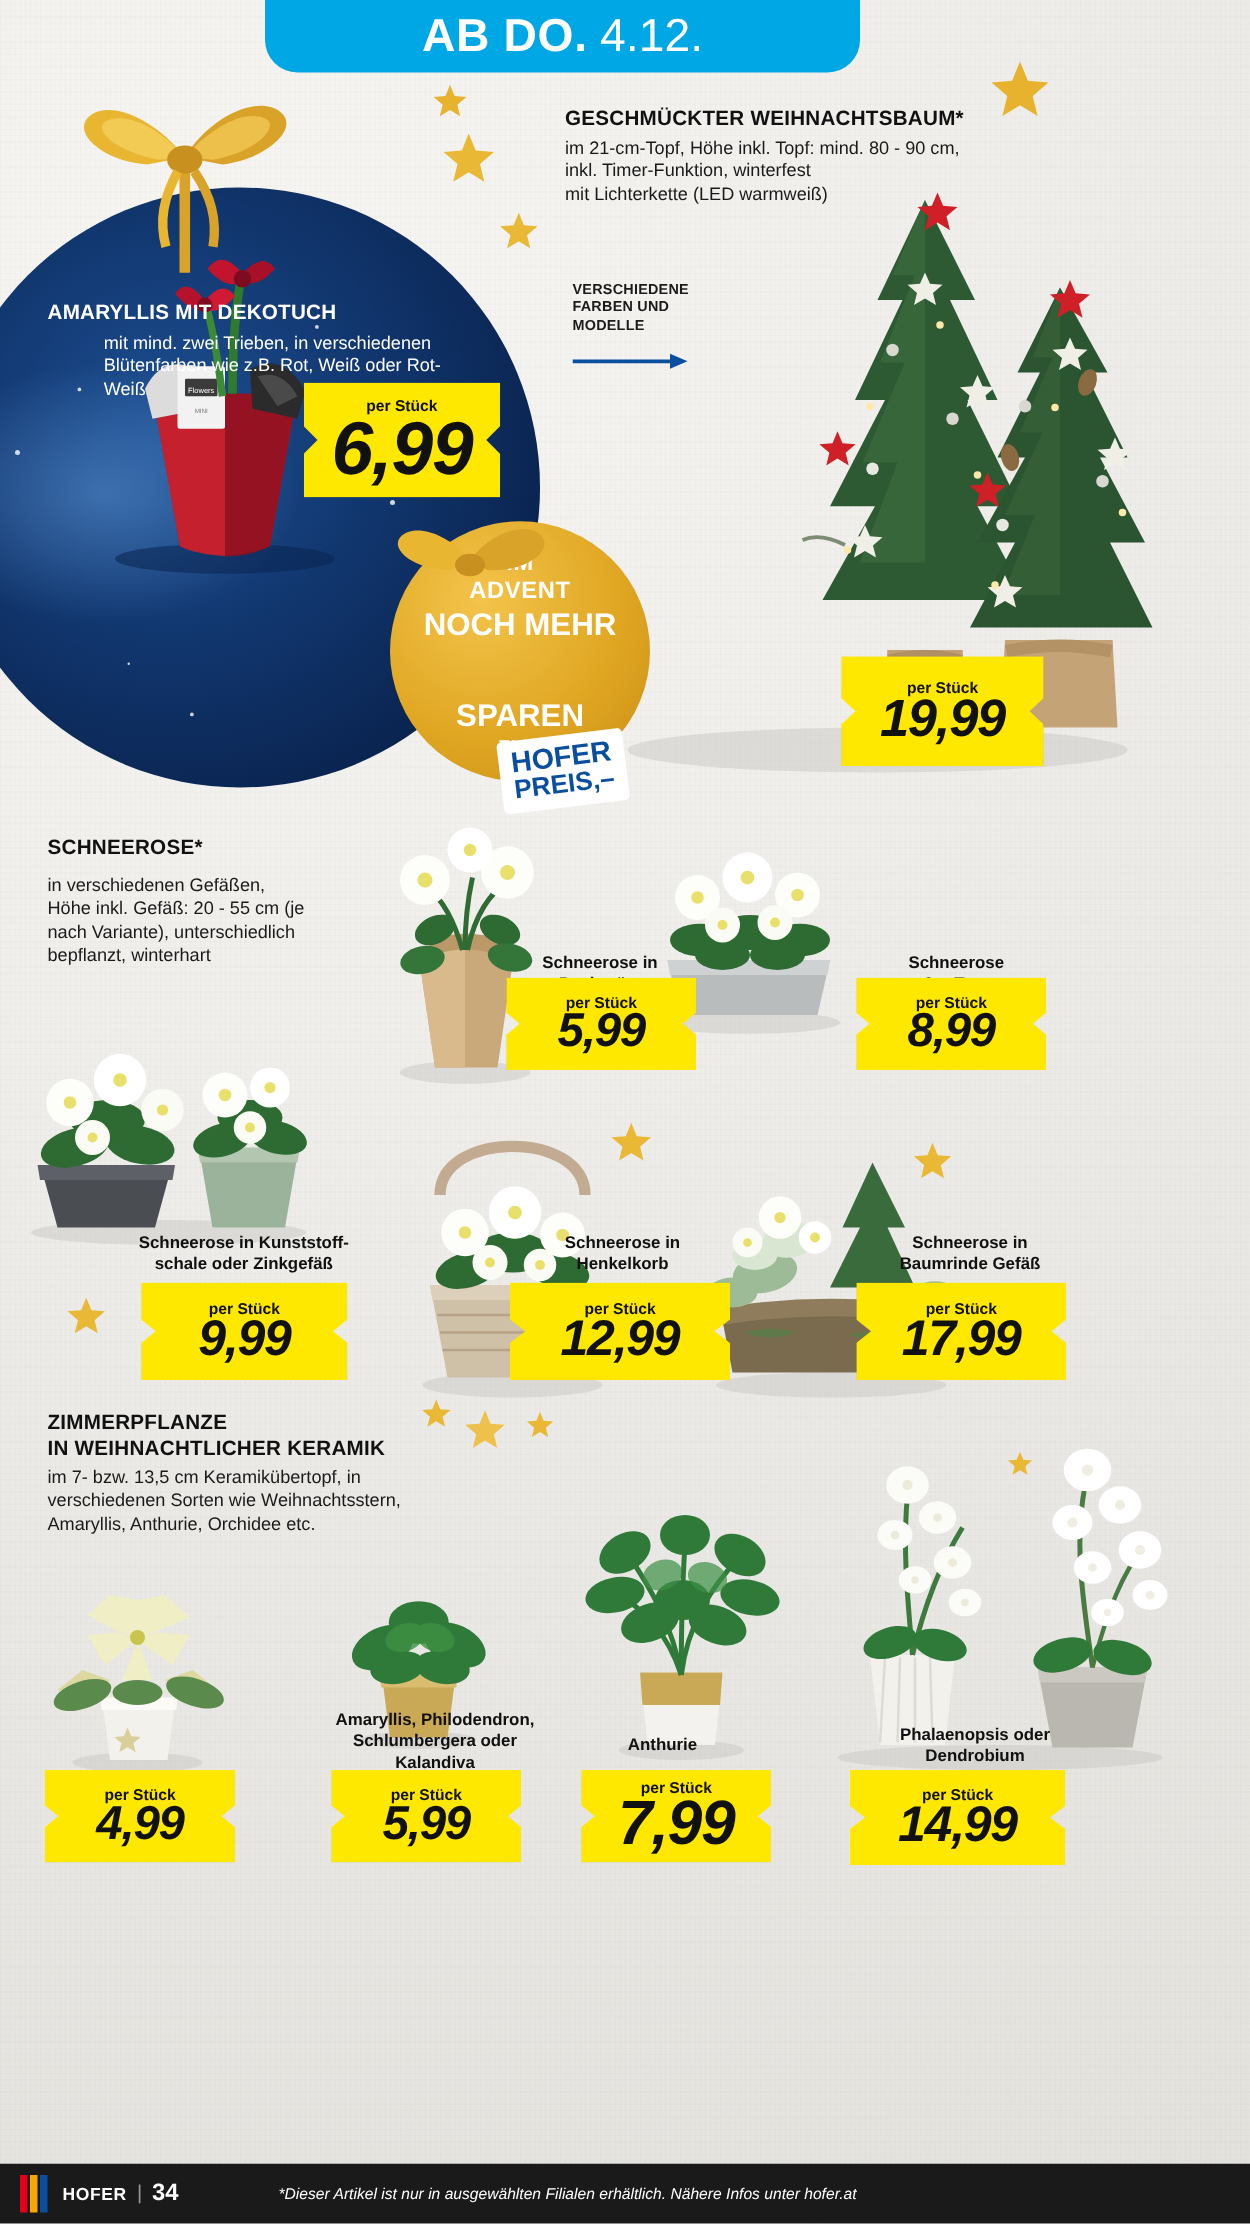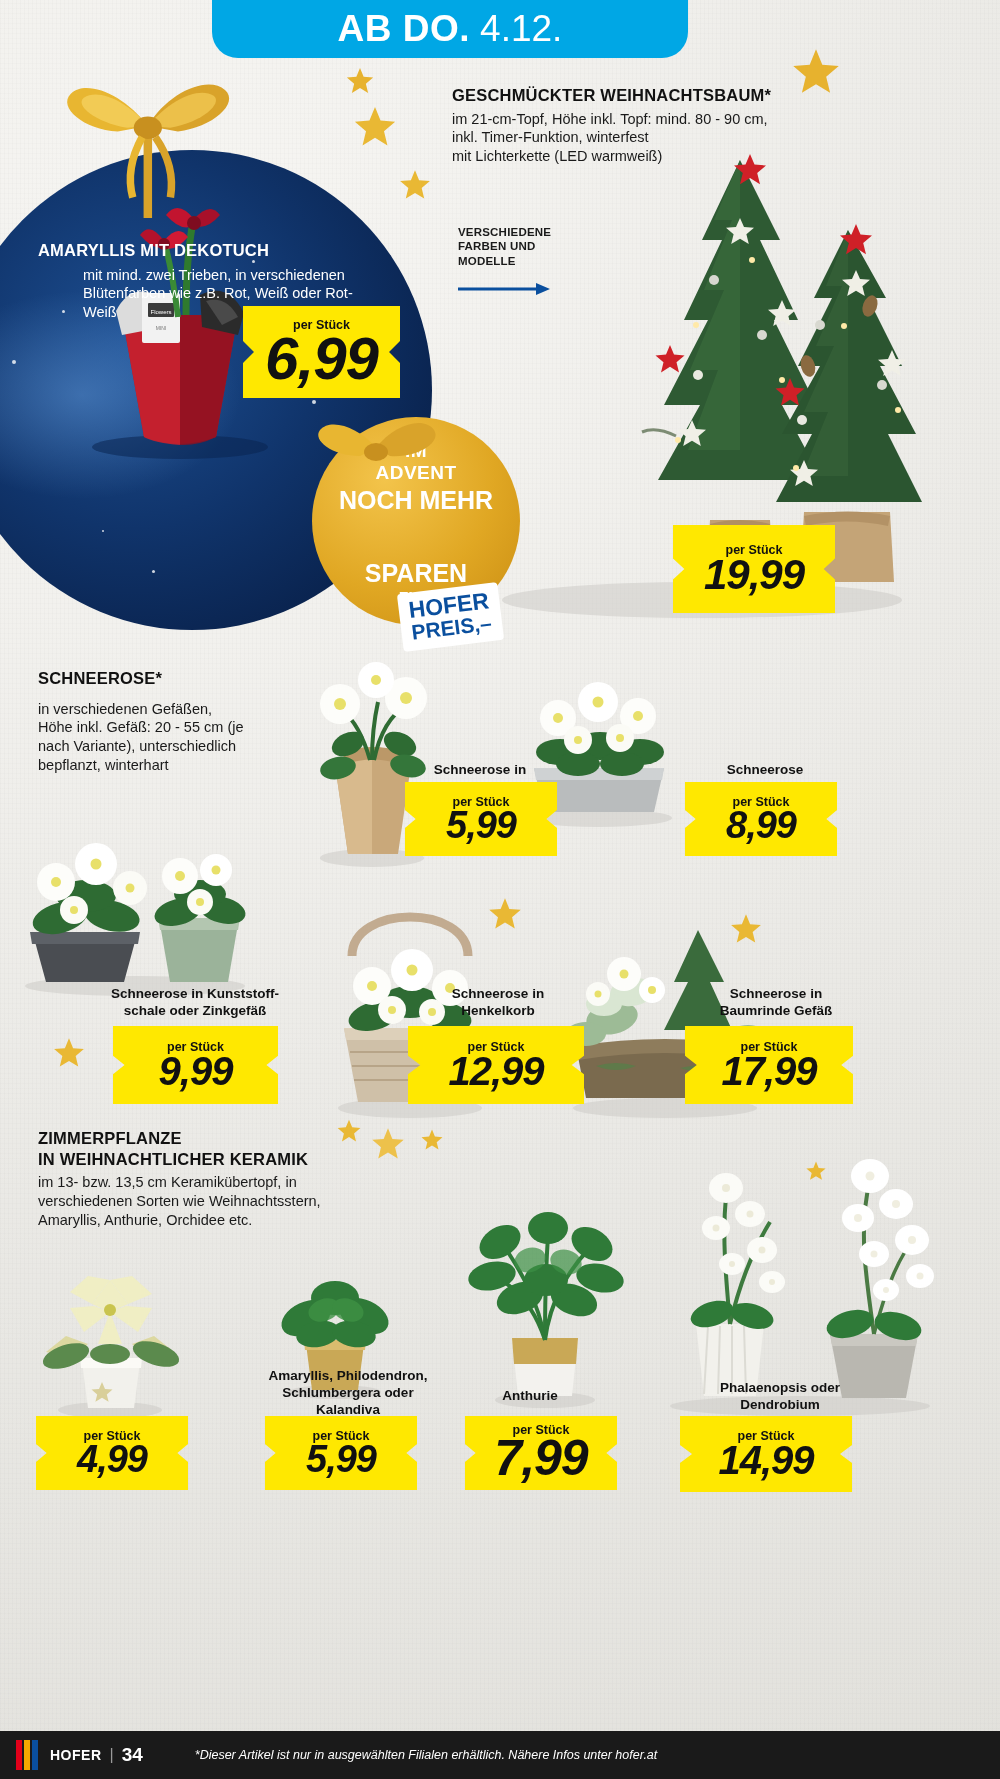--- a/index.html
+++ b/index.html
@@ -138,21 +138,21 @@
   .footer {
     position: absolute; left: 0; bottom: 0; width: 1000px; height: 48px;
     background: #1a1a1a; z-index: 50;
     display: flex; align-items: center;
   }
   .footer .bars { display: flex; margin-left: 16px; height: 30px; }
   .footer .bars i { display: block; width: 6px; height: 30px; margin-right: 2px; }
   .footer .brand { color: #fff; font-weight: bold; font-size: 14px; margin-left: 10px; letter-spacing: .5px;}
   .footer .sep { color: #9a9a9a; margin: 0 8px; }
   .footer .page { color: #fff; font-weight: bold; font-size: 19px; }
-  .footer .note { color: #fff; font-size: 12.5px; font-style: italic; margin-left: 52px; }
+  .footer .note { color: #fff; font-size: 12.5px; font-style: italic; margin-left: 80px; }
 
   
   .star { position: absolute; z-index: 4; }
   .star svg { display: block; }
 
   
   .img { position: absolute; z-index: 8; }
 </style>
 </head>
 <body>
@@ -567,21 +567,21 @@
     <div>Baumrinde Gefäß</div>
   </div>
   <div class="tag" style="left:685px;top:1026px;width:168px;height:78px;">
     <div class="per">per Stück</div>
     <div class="price" style="font-size:40px;">17,99</div>
   </div>
 
   <div class="txt-block" style="left:38px;top:1128px;width:340px;">
     <div class="h-title">ZIMMERPFLANZE</div>
     <div class="h-title">IN WEIHNACHTLICHER KERAMIK</div>
-    <div class="h-desc" style="margin-top:4px;">im 13- bzw. 13,5 cm Keramikübertopf, in</div>
+    <div class="h-desc" style="margin-top:4px;">im 7- bzw. 13,5 cm Keramikübertopf, in</div>
     <div class="h-desc">verschiedenen Sorten wie Weihnachtsstern,</div>
     <div class="h-desc">Amaryllis, Anthurie, Orchidee etc.</div>
   </div>
 
   <svg class="img" style="left:10px;top:1240px;width:200px;height:180px;" viewBox="0 0 200 180">
     <ellipse cx="100" cy="170" rx="52" ry="8" fill="#c9c8c3" opacity="0.5"></ellipse>
     <path d="M72 122 L130 122 L124 168 L78 168 Z" fill="#f2f1ec"></path>
     <path d="M70 118 L132 118 L131 128 L71 128 Z" fill="#fbfaf6"></path>
     <path d="M92 142 l3 7 7.5 .6 -5.7 4.9 1.8 7.3 -6.6-4 -6.6 4 1.8-7.3 -5.7-4.9 7.5-.6 z" fill="#d9cf9a"></path>
     <g fill="#f0eec4">

